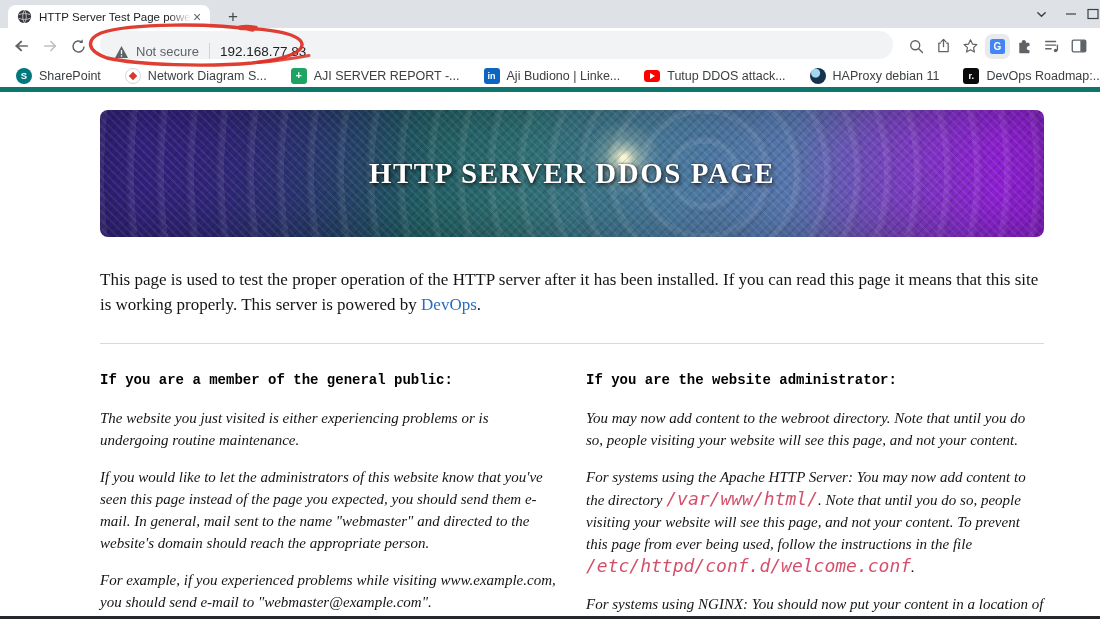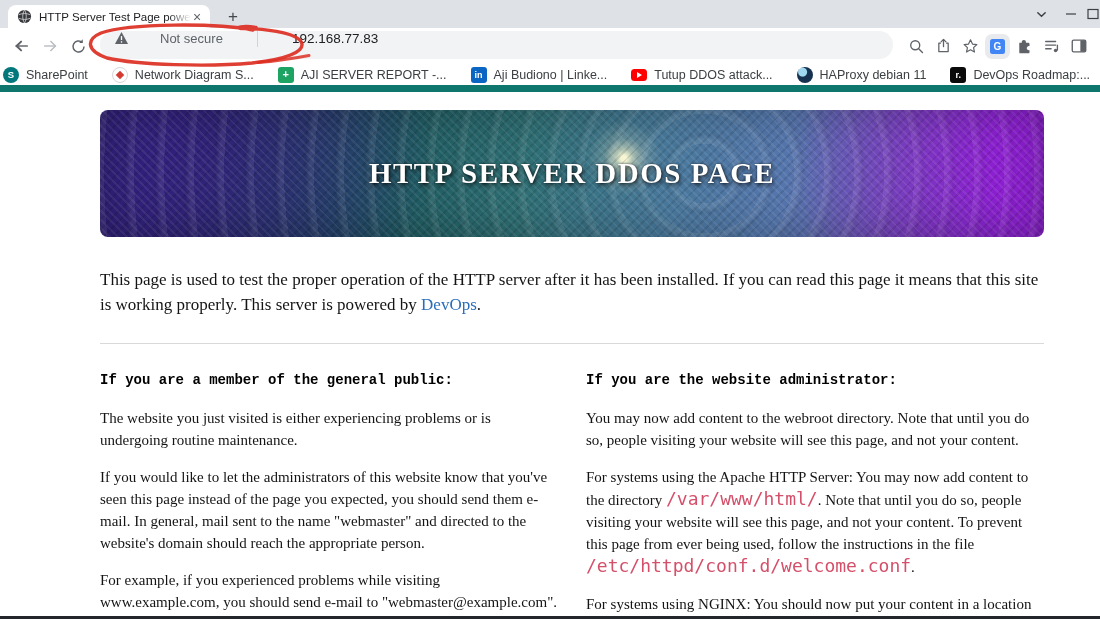--- a/index.html
+++ b/index.html
@@ -31,37 +31,37 @@
   .win-btn { width:30px; height:28px; display:flex; align-items:center; justify-content:center; color:#3c4043; }
   .win-btn.partial { width:14px; overflow:hidden; justify-content:flex-start; }
 
   
   .toolbar {
     height:36px; background:#fff; display:flex; align-items:center; padding:0 8px;
   }
   .nav-btn { width:28px; height:28px; display:flex; align-items:center; justify-content:center; flex:none; }
   .omnibox {
     flex:1; height:28px; margin:0 10px 2px 8px; background:#f1f3f4; border-radius:14px;
-    display:flex; align-items:flex-start; padding:0 14px; min-width:0;gap:24px;
+    display:flex; align-items:flex-end; padding:0 14px; min-width:0;
   }
   .notsecure-label { font-size:13px; color:#5f6368; margin-left:7px; }
   .omni-divider { width:1px; height:16px; background:#d0d3d7; margin:0 10px; }
   .omni-url { font-size:13.5px; color:#202124; }
   .tool-icons { display:flex; align-items:center; flex:none; }
   .tool-btn { width:27px; height:28px; display:flex; align-items:center; justify-content:center; flex:none; }
   .ext-bg { background:#e8eaed; border-radius:7px; width:25px; height:25px; display:flex; align-items:center; justify-content:center; }
   .translate-chip {
     width:15px; height:15px; background:#4285f4; border-radius:2.5px;
     color:#fff; font-size:10px; font-weight:bold; display:flex; align-items:center; justify-content:center;
   }
 
   
   .bookmarks {
-    height:28px; background:#fff; border-bottom:7px solid #0f766e;
-    display:flex; align-items:center; padding-left:3px;
+    height:28px; background:#fff; border-bottom:5px solid #0f766e;
+    display:flex; align-items:center; padding-left:16px;
   }
   .bookmark { display:flex; align-items:center; margin-right:24px; flex:none; }
   .bm-label { font-size:12.5px; color:#3c4043; white-space:nowrap; }
   .bi {
     width:16px; height:16px; margin-right:7px; flex:none;
     display:flex; align-items:center; justify-content:center;
   }
   .bi-sharepoint { background:#03787c; border-radius:50%; }
   .bi-sharepoint::before { content:"S"; color:#fff; font-size:9.5px; font-weight:bold; }
   .bi-network { background:#fff; border:1.5px solid #d6d6d6; border-radius:50%; }
@@ -100,21 +100,21 @@
     text-shadow:1px 2px 4px rgba(0,0,0,.75), 0 0 2px rgba(0,0,0,.5);
   }
   .intro {
     margin:30px 0 0 100px; width:944px;
     font-family:"Liberation Serif", serif; font-size:17px; line-height:25px; color:#141414;
   }
   .rule { margin:26px 0 0 100px; width:944px; height:0; border-top:1px solid #d9d9d9; }
   .cols { display:flex; gap:28px; margin-left:100px; width:944px; }
   .col { flex:1; font-family:"Liberation Serif", serif; font-size:15px; line-height:22px; color:#141414; min-width:0; }
   .col h2 { font-size:14px; line-height:24px; margin:24px 0 4px; color:#000; font-family:Liberation Mono, monospace; }
-  .col p { margin:15px 0 0; }
+  .col p { margin:15px 0 0;font-style:italic; }
   .run-code { font-family:"DejaVu Sans Mono", monospace; font-size:18px; color:#d4506a; }
   .run-bold { font-weight:bold; }
   .run-link { color:#2a6ebb; text-decoration:none; }
   .bottom-edge { position:absolute; left:0; right:0; bottom:0; height:3px; background:#23262b; z-index:70; }
 
   svg.icon { display:block; }
 </style>
 </head>
 <body>
 

